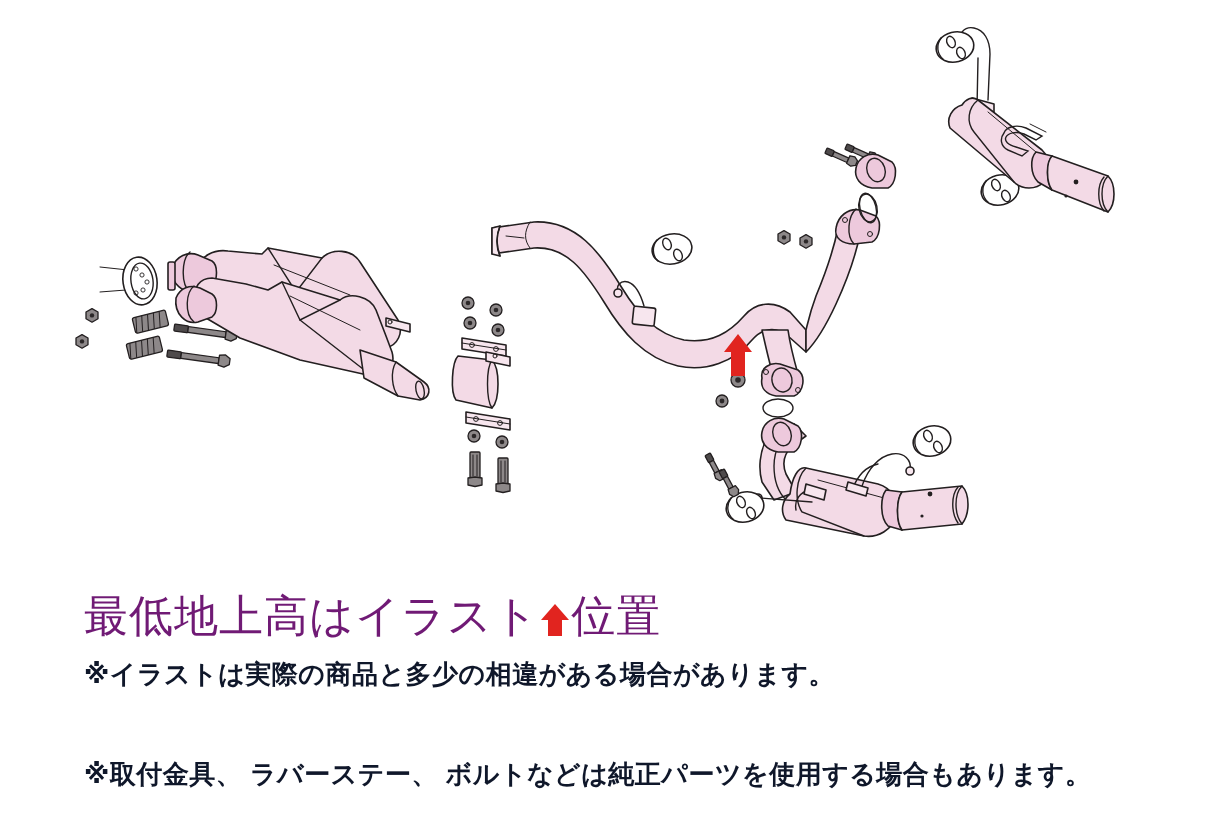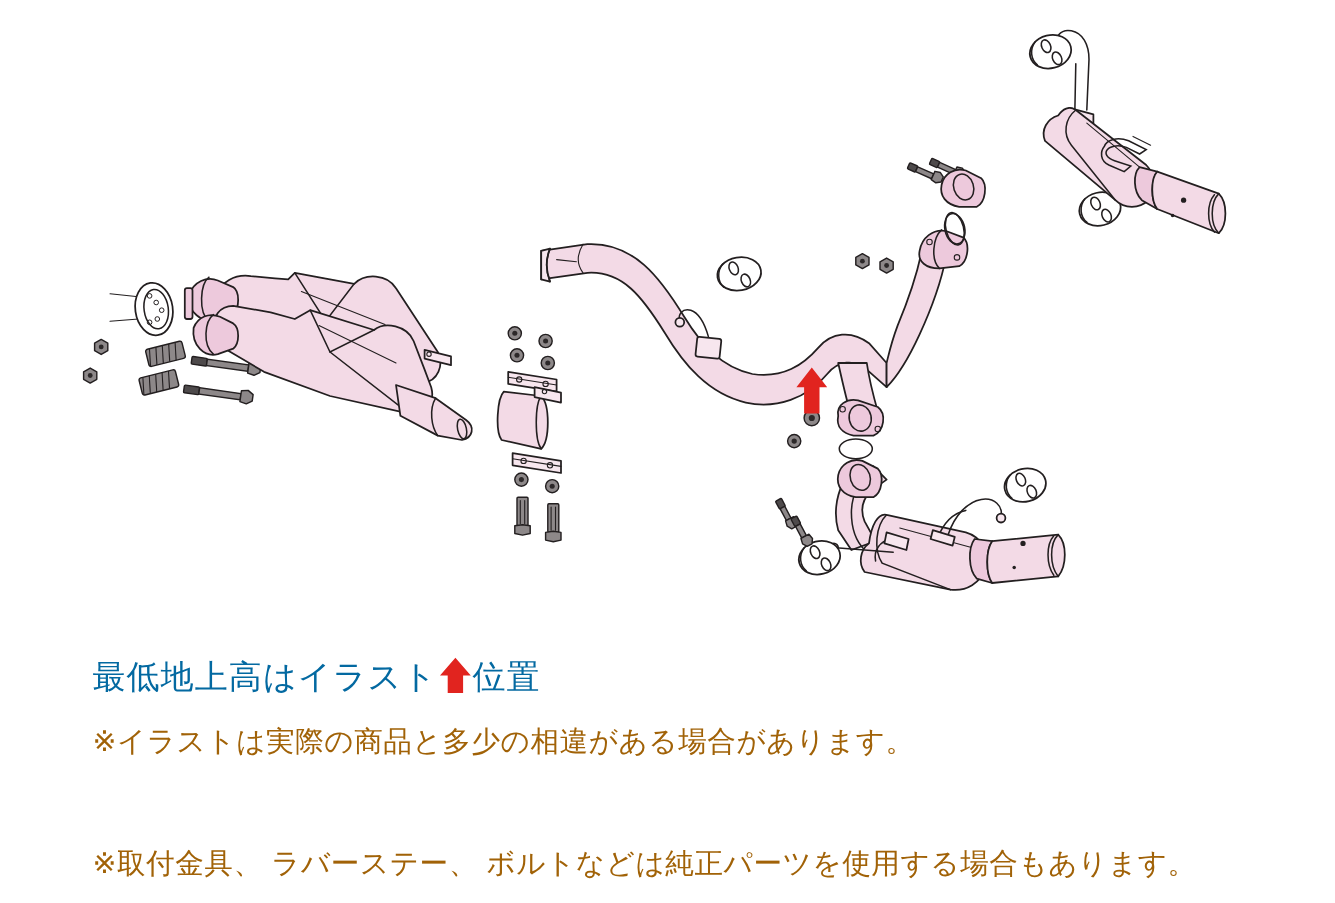--- a/index.html
+++ b/index.html
@@ -19,46 +19,46 @@
   }
   #illustration svg{display:block;width:1214px;height:575px;}
 
   
   #caption{
     position:absolute;left:0;top:575px;width:1214px;height:246px;
   }
   .headline{
     position:absolute;
     left:84px;top:18px;
-    font-size:30px;
+    font-size:44px;
     line-height:46px;
     letter-spacing:1px;
     white-space:nowrap;
-    color:#0369a1;
+    color:#701a75;
     font-weight:400;
   }
   .headline .arrow-inline{
     display:inline-block;
     width:30px;height:34px;
     vertical-align:-6px;
     margin:0 1px;
   }
   .note{
     position:absolute;
     left:84px;
     font-size:26px;
     line-height:30px;
     letter-spacing:0.5px;
     white-space:nowrap;
-    color:#a16207;
-    font-weight:400;
+    color:#0f172a;
+    font-weight:700;
   }
   .note-1{top:84px;}
   .note-2{top:134px;}
-  .note-3{top:184px;margin-top:11px;}
+  .note-3{top:184px;}
 </style>
 </head>
 <body>
 
 <div id="page">
 
   <div id="illustration">
     <svg viewBox="0 0 1214 575" xmlns="http://www.w3.org/2000/svg">
       <defs>
         <style>

